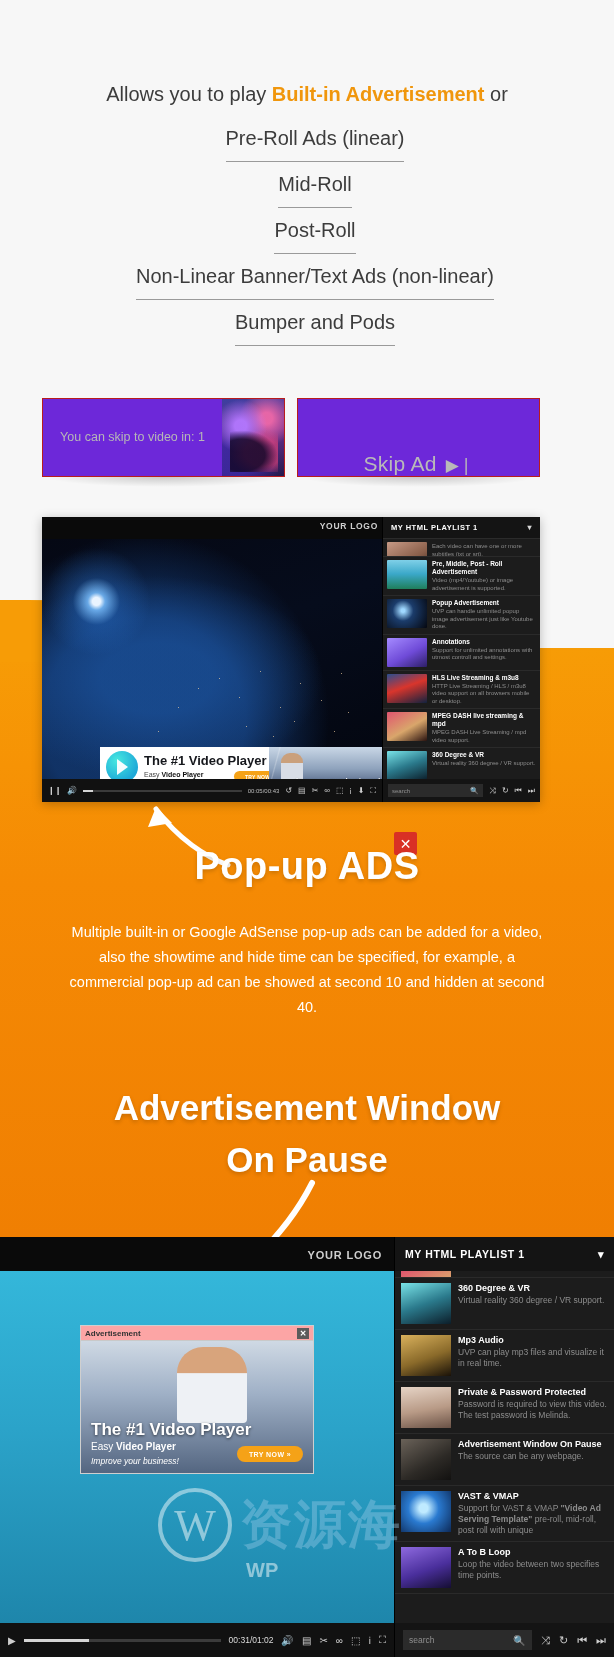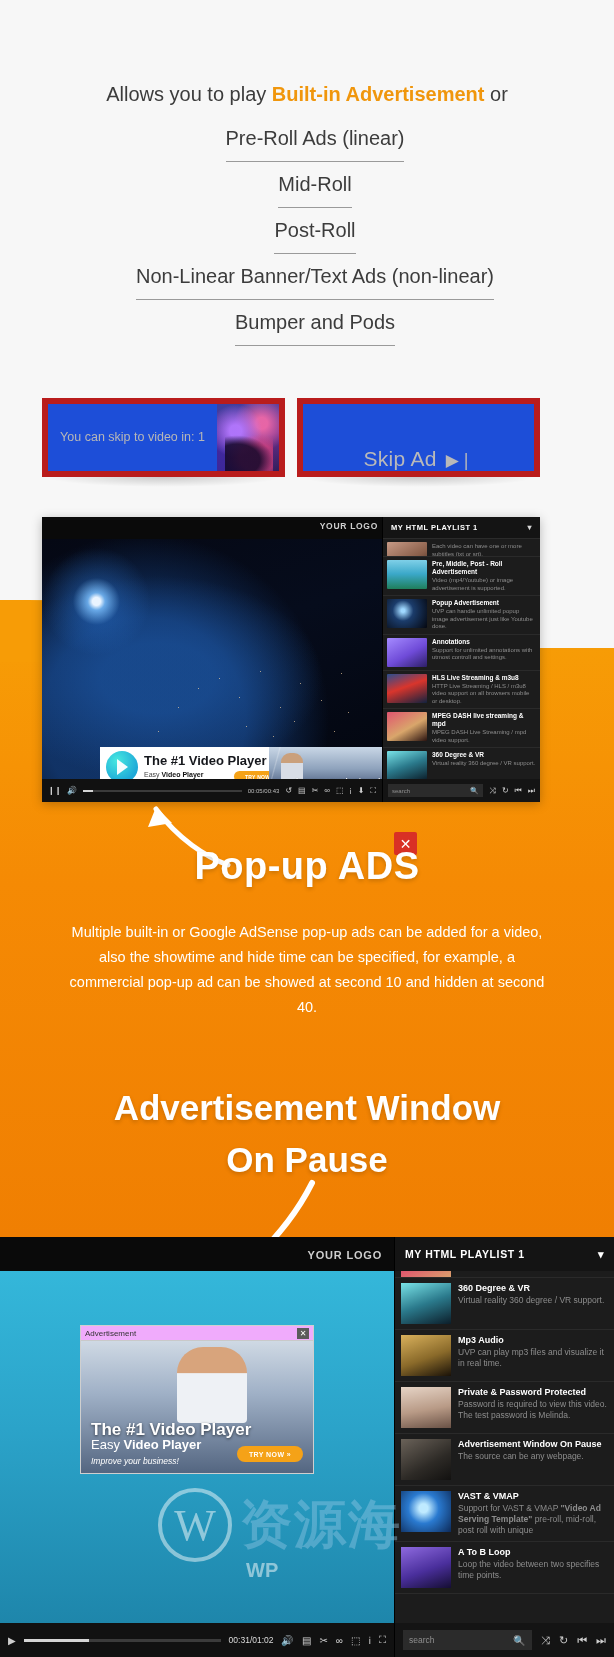--- a/index.html
+++ b/index.html
@@ -34,22 +34,22 @@
     padding-bottom: 1px;
   }
   .fmt-row { line-height: 44px; margin-left: 16px; }
 
   
   .skipwrap {
     position: absolute; top: 398px; left: 0; width: 614px; height: 96px;
   }
   .skipbox {
     position: absolute;
-    background: #1d4ed8;
-    border: 6px solid #b91c1c;
+    background: #6d28d9;
+    border: 1px solid #b91c1c;
     overflow: hidden;
   }
   .skipbox.left  { left: 42px;  top: 0; width: 243px; height: 79px; display:flex; }
   .skipbox.right { left: 297px; top: 0; width: 243px; height: 79px; }
   .skip-text {
     flex: 1;
     color: #b7b7b7;
     font-size: 12.5px;
     display: flex; align-items: center; justify-content: center;
     text-align: center;
@@ -228,38 +228,38 @@
   .p2-logo{ position:absolute; right:232px; top:12px; color:#cfcfcf; font-size:11px; letter-spacing:.8px; font-weight:bold;}
   .p2-video{
     position:absolute; left:0; top:34px; width:394px; height:352px;
     background: linear-gradient(180deg,#34b7da 0%, #2ba3c9 45%, #1e86ab 100%);
   }
   .p2-ad{
     position:absolute; left:80px; top:1325px; width:234px; height:149px;
     background:#fff; border:1px solid #cfcfcf; overflow:hidden;
   }
   .p2-adbar{
-    height:15px; background:#f0abfc; display:flex; align-items:center; padding:0 4px;
-    font-size:8px; color:#333; border-bottom:1px solid #c9c9c9;
+    height:15px; background:#fca5a5; display:flex; align-items:center; padding:0 4px;
+    font-size:8px; color:#333; border-bottom:1px solid #c9c9c9;font-weight:bold;
   }
   .p2-adclose{
     margin-left:auto; width:12px; height:11px; background:#5b5b5b; color:#fff;
     font-size:8px; display:flex; align-items:center; justify-content:center;
   }
   .p2-adbody{ position:absolute; left:0; top:15px; width:100%; height:133px;
     background: linear-gradient(180deg,#cfd9e4 0%, #9fb0c6 40%, #536580 100%);
   }
   .p2-person{
     position:absolute; left:96px; top:6px; width:70px; height:76px;
     background: linear-gradient(180deg,#d8a47c 0 34%, #eef1f5 35% 100%);
     border-radius:26px 26px 4px 4px;
   }
   .p2-adtitle{ position:absolute; left:10px; bottom:34px; color:#fff; font-size:17px; font-weight:bold;
     text-shadow:0 1px 3px rgba(0,0,0,.6);}
-  .p2-adsub{ position:absolute; left:10px; bottom:22px; color:#fff; font-size:13px;}
+  .p2-adsub{ position:absolute; left:10px; bottom:22px; color:#fff; font-size:10px;}
   .p2-adsub b{font-weight:bold;}
   .p2-adimprove{ position:absolute; left:10px; bottom:8px; color:#fff; font-size:8.5px; font-style:italic;}
   .p2-trybtn{
     position:absolute; right:10px; bottom:12px; width:66px; height:16px; border-radius:9px;
     background:#f5a217; color:#fff; font-size:7px; font-weight:bold;
     display:flex; align-items:center; justify-content:center; letter-spacing:.4px;
   }
 
   .p2-panel{
     position:absolute; right:0; top:0; width:220px; height:420px; background:#1c1c1c;

